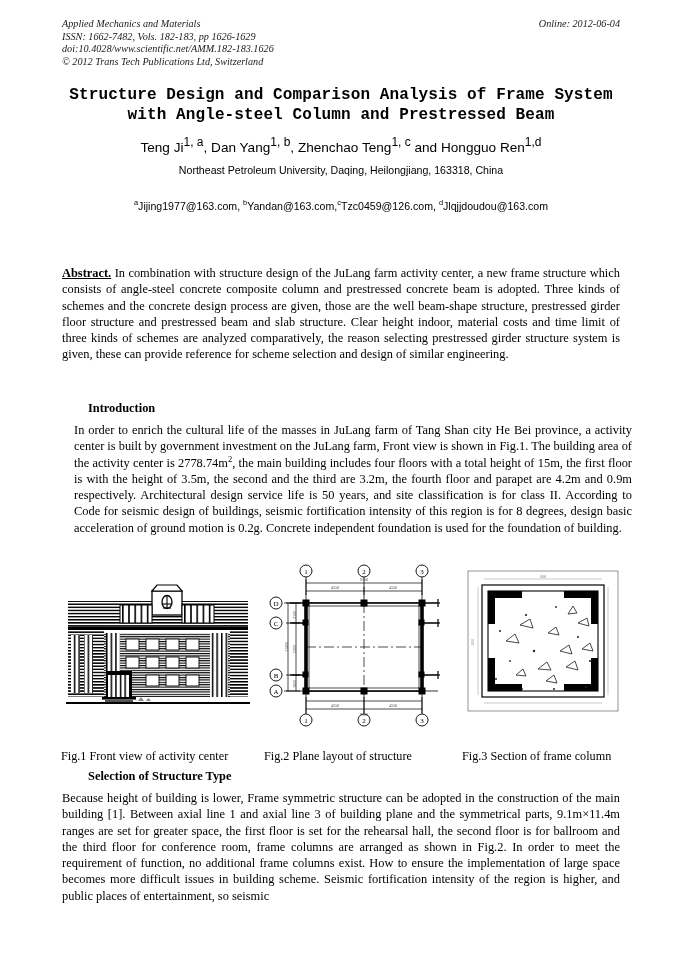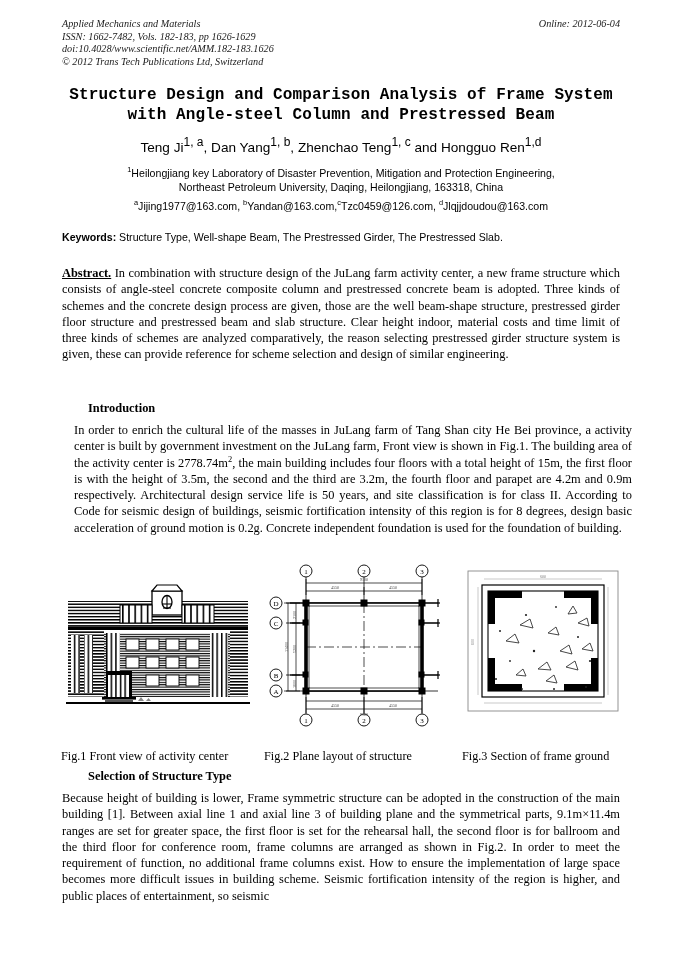--- a/index.html
+++ b/index.html
@@ -197,28 +197,26 @@
   <div class="title">
     <div>Structure Design and Comparison Analysis of Frame System</div>
     <div>with Angle-steel Column and Prestressed Beam</div>
   </div>
 
   <div class="authors">
     <span><span>Teng Ji</span><sup>1, a</sup><span>, </span></span><span><span>Dan Yang</span><sup>1, b</sup><span>, </span></span><span><span>Zhenchao Teng</span><sup>1, c</sup><span> and </span></span><span><span>Hongguo Ren</span><sup>1,d</sup></span>
   </div>
 
   <div class="affiliation">
-    <div><sup>1</sup><span>Heilongjiang key Laboratory of Disaster Prevention, Mitigation and Protection Engineering,</span></div>
     <div>Northeast Petroleum University, Daqing, Heilongjiang, 163318, China</div>
   </div>
 
   <div class="emails"><span><sup>a</sup><span>Jijing1977@163.com</span><span>, </span></span><span><sup>b</sup><span>Yandan@163.com</span><span>,</span></span><span><sup>c</sup><span>Tzc0459@126.com</span><span>, </span></span><span><sup>d</sup><span>Jlqjjdoudou@163.com</span></span>
   </div>
 
-  <div class="keywords"><b>Keywords:</b><span> Structure Type, Well-shape Beam, The Prestressed Girder, The Prestressed Slab.</span></div>
 
   <div class="abstract"><b>Abstract.</b><span> In combination with structure design of the JuLang farm activity center, a new frame structure which consists of angle-steel concrete composite column and prestressed concrete beam is adopted. Three kinds of schemes and the concrete design process are given, those are the well beam-shape structure, prestressed girder floor structure and prestressed beam and slab structure. Clear height indoor, material costs and time limit of three kinds of schemes are analyzed comparatively, the reason selecting prestressed girder structure system is given, these can provide reference for scheme selection and design of similar engineering.</span></div>
 
   <div class="sec-head intro">Introduction</div>
   <div class="body-par intro-body"><span>In order to enrich the cultural life of the masses in JuLang farm of Tang Shan city He Bei province, a activity center is built by government investment on the JuLang farm, Front view is shown in Fig.1. The building area of the activity center is 2778.74m</span><sup>2</sup><span>, the main building includes four floors with a total height of 15m, the first floor is with the height of 3.5m, the second and the third are 3.2m, the fourth floor and parapet are 4.2m and 0.9m respectively. Architectural design service life is 50 years, and site classification is for class II. According to Code for seismic design of buildings, seismic fortification intensity of this region is for 8 degrees, design basic acceleration of ground motion is 0.2g. Concrete independent foundation is used for the foundation of building.</span></div>
 
   <div class="figrow">
 
     <div class="fig fig1">
       <svg width="196" height="170" viewBox="0 0 196 170">
@@ -485,19 +483,19 @@
           <text x="83" y="21">600</text>
           <text x="14" y="85" transform="rotate(-90 14 85)">600</text>
         </g>
       </svg>
     </div>
   </div>
 
   <div class="captions">
     <span class="cap cap1">Fig.1 Front view of activity center</span>
     <span class="cap cap2">Fig.2 Plane layout of structure</span>
-    <span class="cap cap3">Fig.3 Section of frame ground</span>
+    <span class="cap cap3">Fig.3 Section of frame column</span>
   </div>
 
   <div class="sec-head selection">Selection of Structure Type</div>
   <div class="body-par selection-body">Because height of building is lower, Frame symmetric structure can be adopted in the construction of the main building [1]. Between axial line 1 and axial line 3 of building plane and the symmetrical parts, 9.1m×11.4m ranges are set for  greater space, the first floor is set for the rehearsal hall, the second floor is for ballroom and the third floor for conference room, frame columns are arranged as shown in Fig.2. In order to meet the requirement of function, no additional frame columns exist. How to ensure the implementation of large space becomes more difficult issues in building scheme. Seismic fortification intensity of the region is higher, and public places of entertainment, so seismic</div>
 
 </div>
 
 </body></html>

